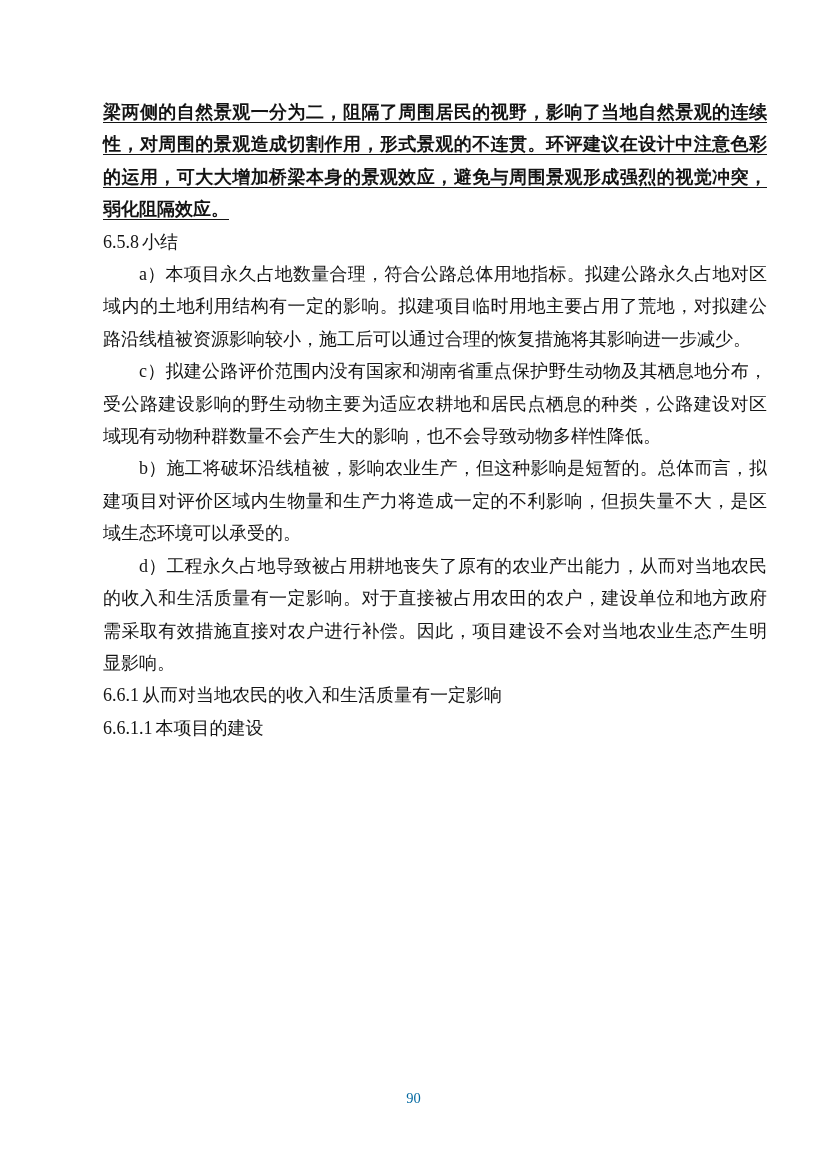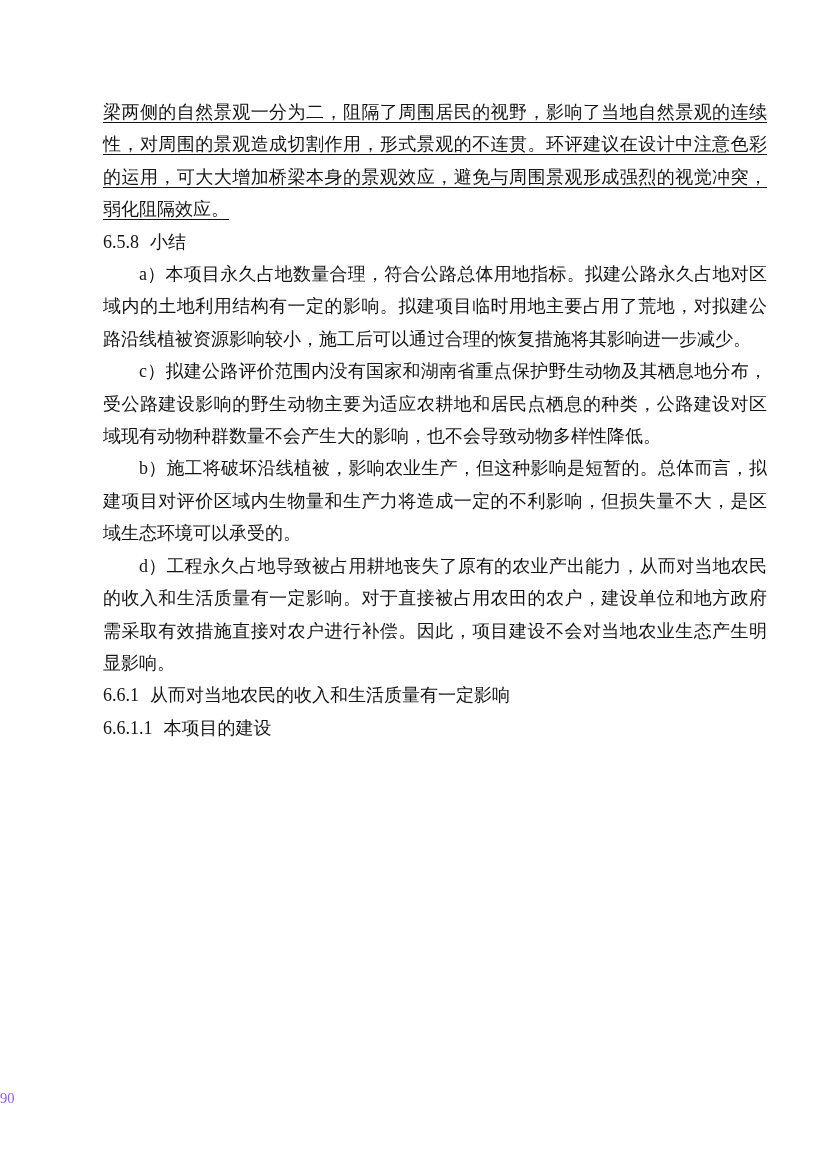--- a/index.html
+++ b/index.html
@@ -23,45 +23,46 @@
     top: 96px;
     width: 664px;
     font-size: 18px;
     line-height: 32.4px;
   }
   .para {
     text-align: justify;
     text-align-last: left;
     text-indent: 2em;
   }
-  .para.no-indent { text-indent: 0; }
+  .para.no-indent { text-indent: 0; font-weight: bold; }
   .para.underlined {
     text-decoration: underline;
     text-decoration-thickness: 1px;
     text-underline-offset: 4px;
   }
   .heading {
     font-size: 18px;
     font-weight: normal;
     line-height: 32.4px;
     text-indent: 0;
   }
-  .heading .title { margin-left: 11px; }
+  .heading .title { margin-left: 3px; }
   .heading.bold-title .title {
     font-weight: bold;
     font-family: "Liberation Sans", "DejaVu Sans", sans-serif;
     margin-left: 10px;
   }
   .footer {
     position: absolute;
     left: 0;
     top: 1090px;
     width: 827px;
+    text-align: center;
     font-size: 14.5px;
-    color: #8b5cf6;
+    color: #0369a1;
   }
 </style>
 </head>
 <body>
 
 <div class="page">
   <div class="content">
 
     <p class="para no-indent underlined">梁两侧的自然景观一分为二，阻隔了周围居民的视野，影响了当地自然景观的连续性，对周围的景观造成切割作用，形式景观的不连贯。环评建议在设计中注意色彩的运用，可大大增加桥梁本身的景观效应，避免与周围景观形成强烈的视觉冲突，弱化阻隔效应。</p>
 

